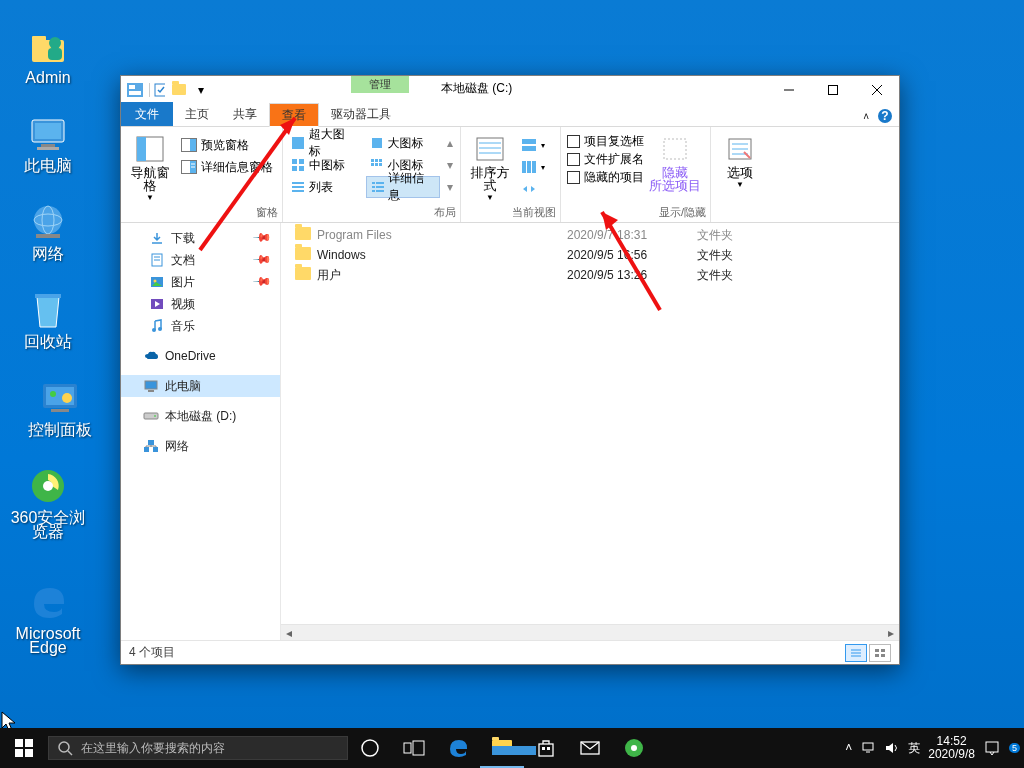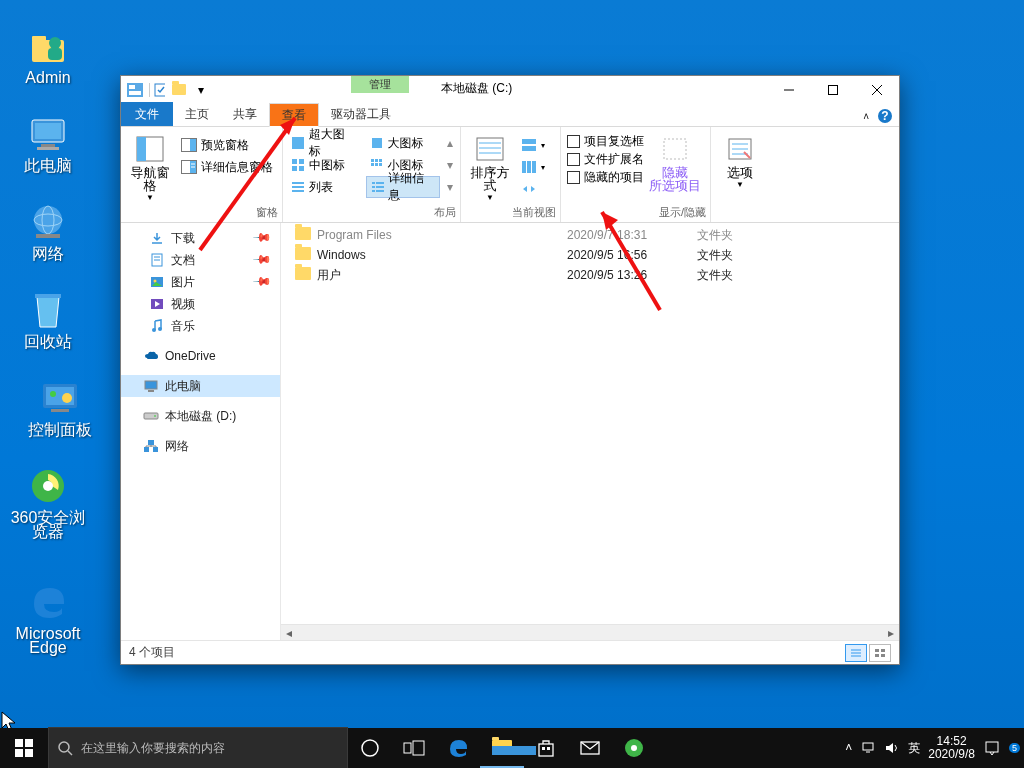--- a/index.html
+++ b/index.html
@@ -50,21 +50,21 @@
 .frow .t{width:80px}
 .hscroll{height:16px;border-top:1px solid #e5e5e5;background:#f0f0f0;position:relative}
 .hscroll .track{position:absolute;left:16px;right:16px;top:0;bottom:0;background:#f0f0f0}
 .hscroll .arrow{width:16px;height:16px;position:absolute;top:0;display:flex;align-items:center;justify-content:center;color:#666}
 .status{height:24px;border-top:1px solid #e5e5e5;display:flex;align-items:center;padding:0 8px;color:#444}
 .status .right{margin-left:auto;display:flex;gap:2px}
 .status .vm{width:22px;height:18px;border:1px solid #bbb;display:flex;align-items:center;justify-content:center}
 .status .vm.sel{border-color:#3399ee;background:#def}
 .taskbar{position:absolute;left:0;right:0;bottom:0;height:40px;background:#101010;display:flex;align-items:center;color:#fff}
 .startbtn{width:48px;height:40px;display:flex;align-items:center;justify-content:center}
-.search{flex:0 0 300px;height:42px;background:#2b2b2b;border:1px solid #3a3a3a;display:flex;align-items:center;gap:8px;padding:0 8px;color:#bbb}
+.search{flex:0 0 300px;height:24px;background:#2b2b2b;border:1px solid #3a3a3a;display:flex;align-items:center;gap:8px;padding:0 8px;color:#bbb}
 .tb-icons{display:flex;align-items:center;height:40px}
 .tb-icons div{width:44px;height:40px;display:flex;align-items:center;justify-content:center}
 .tray{margin-left:auto;display:flex;align-items:center;gap:8px;padding-right:4px;font-size:11px}
 .clock{text-align:center;line-height:13px}
 .folder-ic{width:16px;height:13px;background:#ffd968;border-radius:1px;position:relative}
 .folder-ic:before{content:"";position:absolute;top:-3px;left:0;width:7px;height:3px;background:#ffd968;border-radius:1px 1px 0 0}
 .arrow-annot{position:absolute;pointer-events:none}
 .titletxt{position:absolute;left:320px;top:4px;font-size:12px;color:#000}
 .mgmt-wrap{position:absolute;left:230px;top:0;display:flex;flex-direction:column;align-items:center}
 svg{display:block}

